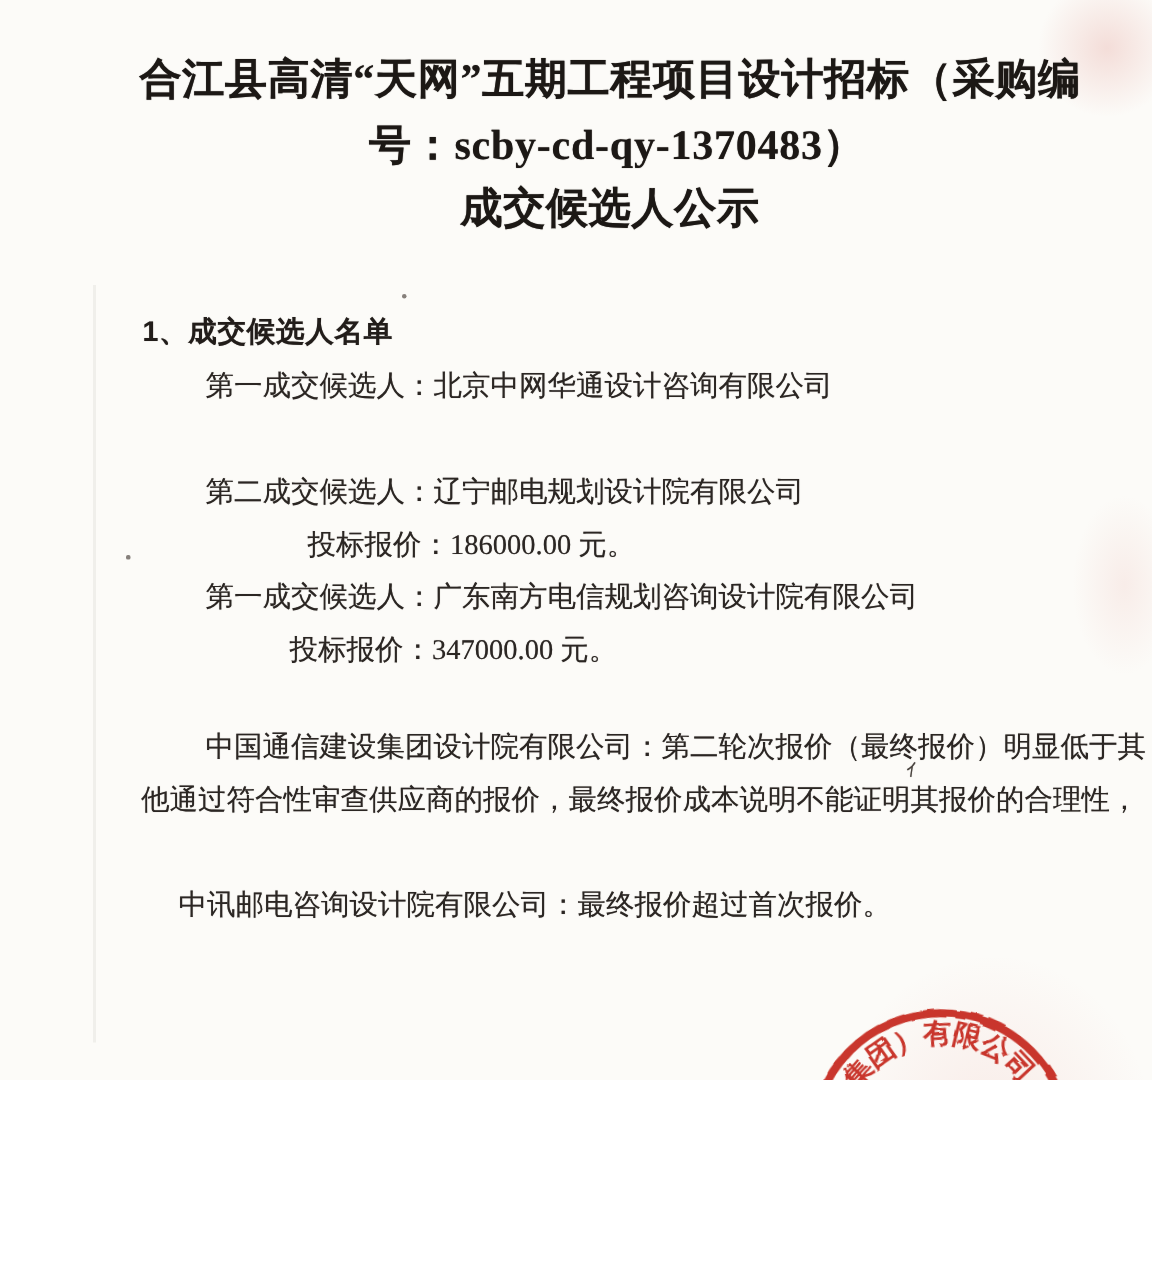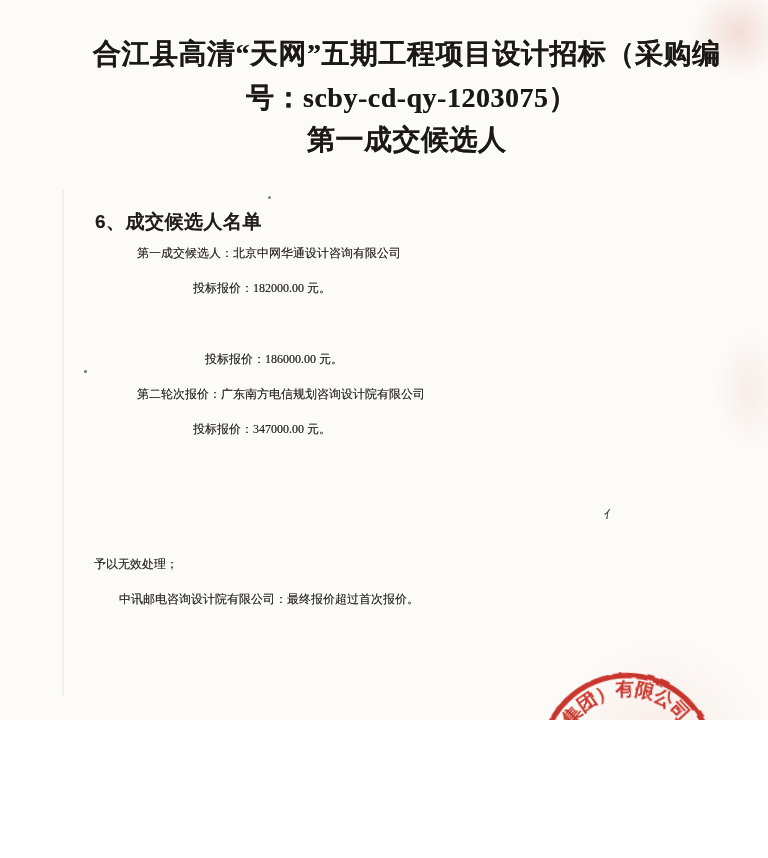--- a/index.html
+++ b/index.html
@@ -5,21 +5,21 @@
   html,body{margin:0;padding:0;background:#ffffff;}
   .page{
     position:relative;width:768px;height:720px;overflow:hidden;
     background:#fcfbf8;
     font-family:"Liberation Serif","DejaVu Serif",serif;
     color:#2b2623;
     padding-left:36px;
   }
   .ln{
     position:absolute;white-space:pre;
-    font-size:12px;line-height:1.25;
+    font-size:19px;line-height:1.25;
     text-shadow:0 0 .5px rgba(40,35,30,.55);
   }
   .title{
     font-weight:700;font-size:28px;letter-spacing:.5px;color:#1c1815;
     text-shadow:0 0 .6px rgba(25,20,16,.7);
   }
   .hd{
     font-family:"Liberation Sans","DejaVu Sans",sans-serif;
     font-weight:700;font-size:19px;letter-spacing:.5px;color:#221d1a;
   }
@@ -39,34 +39,35 @@
 <div class="page">
 
   <div class="stain" style="left:688px;top:-18px;width:100px;height:100px;background:radial-gradient(ellipse at center,rgba(226,158,150,.32),rgba(226,158,150,0) 65%);"></div>
   <div class="stain" style="left:712px;top:325px;width:75px;height:130px;background:radial-gradient(ellipse at center,rgba(232,178,170,.2),rgba(232,178,170,0) 65%);"></div>
   <div class="stain" style="left:555px;top:635px;width:215px;height:240px;background:radial-gradient(ellipse at center,rgba(222,120,108,.12),rgba(222,120,108,0) 70%);"></div>
   <div class="fold" style="left:62px;top:190px;height:505px;"></div>
   <div class="speck" style="left:268px;top:196px;width:3px;height:3px;"></div>
   <div class="speck" style="left:84px;top:370px;width:2.5px;height:2.5px;"></div>
 
   <div class="ln title" style="left:93px;top:36px">合江县高清“天网”五期工程项目设计招标（采购编</div>
-  <div class="ln title" style="left:246px;top:80px">号：scby-cd-qy-1203075）</div>
-  <div class="ln title" style="left:307px;top:122px">第一成交候选人</div>
+  <div class="ln title" style="left:246px;top:80px">号：scby-cd-qy-1370483）</div>
+  <div class="ln title" style="left:307px;top:122px">成交候选人公示</div>
 
-  <div class="ln hd" style="left:95px;top:210px">6、成交候选人名单</div>
+  <div class="ln hd" style="left:95px;top:210px">1、成交候选人名单</div>
 
   <div class="ln" style="left:137px;top:246px">第一成交候选人：北京中网华通设计咨询有限公司</div>
-  <div class="ln" style="left:193px;top:281px">投标报价：182000.00 元。</div>
 
+  <div class="ln" style="left:137px;top:317px">第二成交候选人：辽宁邮电规划设计院有限公司</div>
   <div class="ln" style="left:205px;top:352px">投标报价：186000.00 元。</div>
 
-  <div class="ln" style="left:137px;top:387px">第二轮次报价：广东南方电信规划咨询设计院有限公司</div>
+  <div class="ln" style="left:137px;top:387px">第一成交候选人：广东南方电信规划咨询设计院有限公司</div>
   <div class="ln" style="left:193px;top:422px">投标报价：347000.00 元。</div>
 
-  <div class="ln" style="left:94px;top:557px">予以无效处理；</div>
+  <div class="ln" style="left:137px;top:487px">中国通信建设集团设计院有限公司：第二轮次报价（最终报价）明显低于其</div>
+  <div class="ln" style="left:94px;top:522px">他通过符合性审查供应商的报价，最终报价成本说明不能证明其报价的合理性，</div>
   <div class="ln" style="left:119px;top:592px">中讯邮电咨询设计院有限公司：最终报价超过首次报价。</div>
 
   <div class="penmark ln" style="left:604px;top:508px;font-size:11px;transform:rotate(8deg);">亻</div>
 
 
   <div class="ln footer-line" style="left:245px;top:725px">采购人（盖单位章）：合江县城市开发投资（集团）有限公司</div>
   <div class="ln footer-line" style="left:562px;top:757px">2021 年 08 月 09 日</div>
   <div class="penmark ln" style="left:584px;top:741px;font-size:12px;">∧</div>
 
   <div class="seal-wrap">

